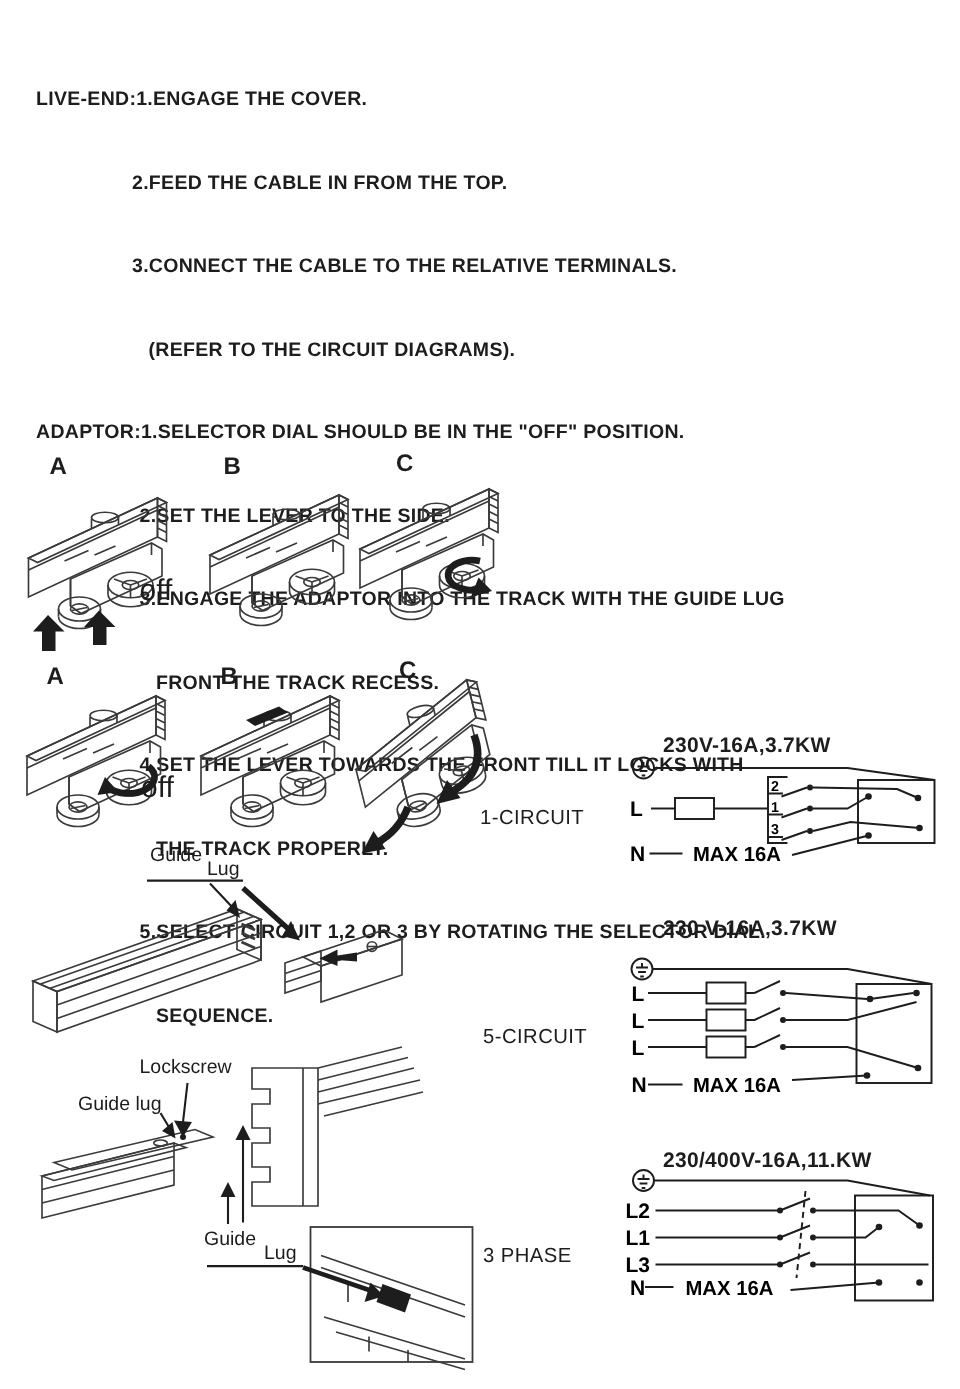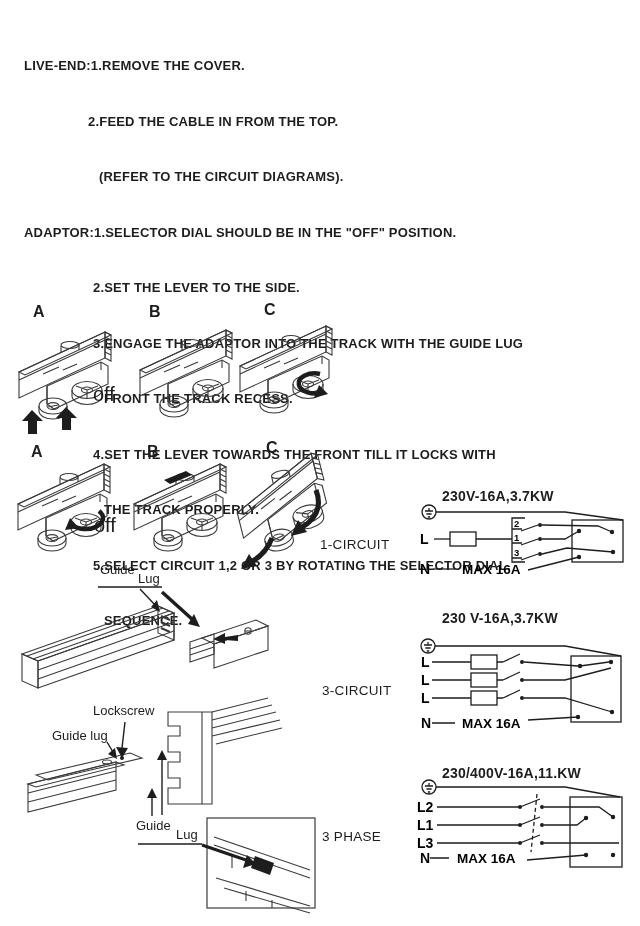--- a/index.html
+++ b/index.html
@@ -23,22 +23,23 @@
   .ctitle{font-size:14px;font-weight:bold;letter-spacing:.2px;}
   svg{position:absolute;overflow:visible;}
   svg text{font-family:"Liberation Sans",sans-serif;}
 </style>
 </head>
 <body>
 
 <div id="page">
 
   <div id="instructions">
-    <div class="iline ind-0">LIVE-END:1.REMOVE THE COVER.</div>
+    <div class="iline ind-0">LIVE-END:1.ENGAGE THE COVER.</div>
     <div class="iline ind-a">2.FEED THE CABLE IN FROM THE TOP.</div>
+    <div class="iline ind-a">3.CONNECT THE CABLE TO THE RELATIVE TERMINALS.</div>
     <div class="iline ind-b">(REFER TO THE CIRCUIT DIAGRAMS).</div>
     <div class="iline ind-0">ADAPTOR:1.SELECTOR DIAL SHOULD BE IN THE "OFF" POSITION.</div>
     <div class="iline ind-c">2.SET THE LEVER TO THE SIDE.</div>
     <div class="iline ind-c">3.ENGAGE THE ADAPTOR INTO THE TRACK WITH THE GUIDE LUG</div>
     <div class="iline ind-d">FRONT THE TRACK RECESS.</div>
     <div class="iline ind-c">4.SET THE LEVER TOWARDS THE FRONT TILL IT LOCKS WITH</div>
     <div class="iline ind-d">THE TRACK PROPERLY.</div>
     <div class="iline ind-c">5.SELECT CIRCUIT 1,2 OR 3 BY ROTATING THE SELECTOR DIAL.</div>
     <div class="iline ind-d">SEQUENCE.</div>
   </div>
@@ -128,21 +129,21 @@
     <path d="M88,31 L152,31" stroke="#1d1d1d" stroke-width="1.5"></path>
     <g>
       <path d="M130,33 L146,50" stroke="#1d1d1d" stroke-width="1.4"></path>
       <polygon points="150,56 141,51 147,44" fill="#1d1d1d"></polygon>
       <path d="M152,36 L183,64" stroke="#1d1d1d" stroke-width="3.5"></path>
       <polygon points="190,71 178,68 184,58" fill="#1d1d1d"></polygon>
     </g>
   </svg>
   <div class="lbl small" style="left:100px;top:562px">Guide</div>
   <div class="lbl small" style="left:138px;top:571px">Lug</div>
-  <div class="lbl figcap" style="left:322px;top:683px">3-CIRCUIT</div>
+  <div class="lbl figcap" style="left:322px;top:683px">5-CIRCUIT</div>
 
   <svg style="left:10px;top:698px" width="330" height="228" viewBox="0 0 330 228">
     <g fill="none" stroke="#3a3a3a" stroke-width="1.1">
       <polygon points="18,86 106,64 114,67 26,89"></polygon>
       <polygon points="18,86 106,64 106,92 18,114"></polygon>
       <path d="M18,95 L106,73 M18,104 L106,82"></path>
       <polygon points="26,77 120,55 132,60 38,82"></polygon>
       <ellipse cx="97" cy="64" rx="4.5" ry="2"></ellipse>
       <path d="M202,14 L158,14 L158,28 L170,28 L170,38 L158,38 L158,54 L170,54 L170,64 L158,64 L158,80 L170,80 L170,90 L158,90 L158,106 L202,106 Z"></path>
       <path d="M192,14 L192,106"></path>

